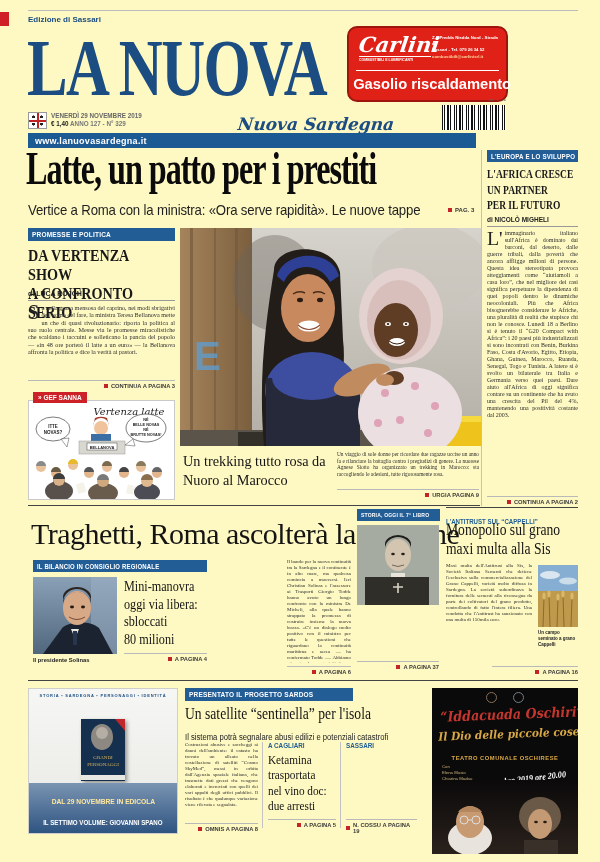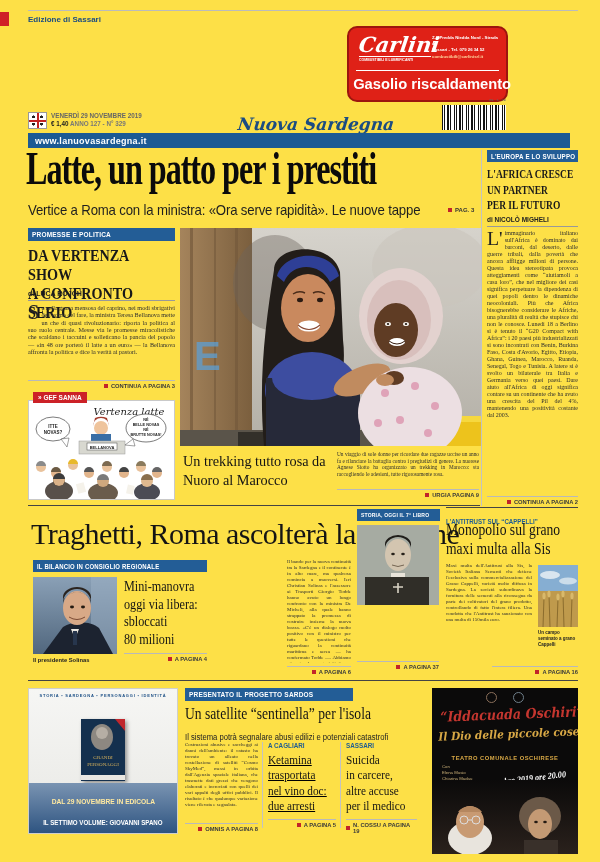--- a/index.html
+++ b/index.html
@@ -1,16 +1,16 @@
 <!DOCTYPE html>
 <html><head>
 <meta charset="utf-8">
 <style>
   html,body{margin:0;padding:0;background:#e9e9e9;}
-  .page{position:relative;width:600px;height:862px;background:#fde047;overflow:hidden;
+  .page{position:relative;width:600px;height:862px;background:#fef9c3;overflow:hidden;
         font-family:"Liberation Serif",serif;}
   .abs{position:absolute;}
   .bar{background:#235d96;color:#fff;font:bold 6.5px "Liberation Sans",sans-serif;
        display:flex;align-items:center;padding-left:4px;letter-spacing:.2px;}
   .kick{color:#1d5c94;font:bold 7px "Liberation Sans",sans-serif;}
   .just{text-align:justify;color:#2e2e2e;font-family:"Liberation Serif",serif;overflow:hidden;}
   .dc::first-letter{float:left;font-size:3.3em;line-height:.78;padding:1px 2px 0 0;color:#222;}
   .foot{display:flex;align-items:center;justify-content:flex-end;gap:3px;
         font:bold 5.8px "Liberation Sans",sans-serif;color:#3a3a3a;
         border-top:1px solid #b9b9b9;padding-top:2px;}
@@ -37,30 +37,33 @@
 </style>
 </head>
 <body>
 
 <div class="page">
 
   <div class="hrl" style="left:28px;top:10px;width:550px;"></div>
   <div class="abs" style="left:0;top:12px;width:9px;height:14px;background:#cf2027;"></div>
   <div class="abs" style="left:28px;top:15px;font:bold 8px 'Liberation Sans',sans-serif;color:#1b4c82;">Edizione di Sassari</div>
 
+  <div class="abs" style="left:27px;top:30px;">
+    <span class="sx" style="font:bold 80px 'Liberation Serif',serif;color:#1b4c82;letter-spacing:-2px;transform:scaleX(.76);line-height:.95;">LA NUOVA</span>
+  </div>
   <div class="abs" style="left:238px;top:114px;font:bold italic 17px 'DejaVu Serif',serif;color:#1b4c82;transform:skewX(-6deg);">Nuova Sardegna</div>
 
   <div class="abs flag" style="left:28px;top:112px;width:17px;height:15px;"></div>
   <div class="abs" style="left:51px;top:112px;font:bold 6.3px 'Liberation Sans',sans-serif;color:#666;">VENERDÌ 29 NOVEMBRE 2019</div>
   <div class="abs" style="left:51px;top:120px;font:bold 6.3px 'Liberation Sans',sans-serif;color:#222;">
     <span>€ 1,40</span>
     <span style="color:#777;">ANNO 127 - N° 329</span>
   </div>
 
-  <div class="abs" style="left:28px;top:133px;width:542px;height:15px;background:#1c5a94;display:flex;align-items:center;padding-left:7px;box-sizing:border-box;">
+  <div class="abs" style="left:28px;top:133px;width:448px;height:15px;background:#1c5a94;display:flex;align-items:center;padding-left:7px;box-sizing:border-box;">
     <span style="font:bold 9px 'Liberation Sans',sans-serif;color:#fff;letter-spacing:.3px;">www.lanuovasardegna.it</span>
   </div>
 
   <div class="abs" style="left:347px;top:26px;width:161px;height:76px;background:#df2117;border:2px solid #9c150e;border-radius:10px;box-sizing:border-box;">
     <div class="abs" style="left:10px;top:4px;font:bold italic 21px 'DejaVu Serif',serif;color:#fff;transform:skewX(-8deg);">Carlini</div>
     <div class="abs" style="left:10px;top:28px;width:72px;border-top:1px solid #fff;font:bold 3.5px 'Liberation Sans',sans-serif;color:#fff;padding-top:1px;">COMBUSTIBILI E LUBRIFICANTI</div>
     <div class="abs" style="right:6px;top:7px;width:68px;text-align:left;font:bold 4.3px 'Liberation Sans',sans-serif;color:#fff;line-height:1.45;">
       <div>Z.I. Predda Niedda Nord - Strada 4</div>
       <div>Sassari - Tel. 079 26 34 52</div>
       <div style="color:#ffd9a0;">combustibili@carlinisrl.it</div>
@@ -404,43 +407,35 @@
     <span class="sx serif-h" style="font-size:17px;transform:scaleX(.8);">Un satellite “sentinella” per l'isola</span>
   </div>
   <div class="abs just" style="left:185px;top:742px;width:73px;height:78px;font-size:5px;line-height:1.2;">Costruzioni abusive e saccheggi ai danni dell'ambiente: il catasto ha trovato un alleato nella costellazione di satelliti “Cosmo SkyMed”, messi in orbita dall'Agenzia spaziale italiana, che trasmette dati grezzi che vengono elaborati e incrociati con quelli dei vari appalti degli uffici pubblici. Il risultato è che qualunque variazione viene rilevata e segnalata.</div>
   <div class="abs foot" style="left:185px;top:823px;width:73px;box-sizing:border-box;">
     <span class="sq"></span>
     <span>OMNIS A PAGINA 8</span>
   </div>
 
   <div class="vr" style="left:262px;top:742px;height:86px;"></div>
   <div class="abs kick" style="left:268px;top:742px;font-size:6.3px;">A CAGLIARI</div>
-  <div class="abs" style="left:268px;top:753px;text-decoration:underline;">
+  <div class="abs" style="left:268px;top:753px;">
     <div class="blk" style="width:76px;transform:scaleX(.9);font:12.5px 'Liberation Serif',serif;color:#141414;line-height:1.22;">
       <span>Ketamina</span>
       <span>trasportata</span>
       <span>nel vino doc:</span>
       <span>due arresti</span>
     </div>
   </div>
   <div class="abs foot" style="left:268px;top:819px;width:68px;box-sizing:border-box;">
     <span class="sq"></span>
     <span>A PAGINA 5</span>
   </div>
 
   <div class="vr" style="left:340px;top:742px;height:86px;"></div>
   <div class="abs kick" style="left:346px;top:742px;font-size:6.3px;">SASSARI</div>
-  <div class="abs" style="left:346px;top:753px;">
-    <div class="blk" style="width:79px;transform:scaleX(.9);font:12.5px 'Liberation Serif',serif;color:#141414;line-height:1.22;">
-      <span>Suicida</span>
-      <span>in carcere,</span>
-      <span>altre accuse</span>
-      <span>per il medico</span>
-    </div>
-  </div>
   <div class="abs foot" style="left:346px;top:819px;width:71px;box-sizing:border-box;">
     <span class="sq"></span>
     <span>N. COSSU A PAGINA 19</span>
   </div>
 
   <div class="abs" style="left:432px;top:688px;width:146px;height:166px;background:#0b0a0a;overflow:hidden;">
     <div style="display:flex;justify-content:center;gap:16px;margin-top:4px;">
       <span style="width:9px;height:9px;border-radius:50%;border:1px solid #8a6f5a;display:inline-block;"></span>
       <span style="width:9px;height:9px;border-radius:50%;border:1px solid #6f7f8a;display:inline-block;"></span>
     </div>

